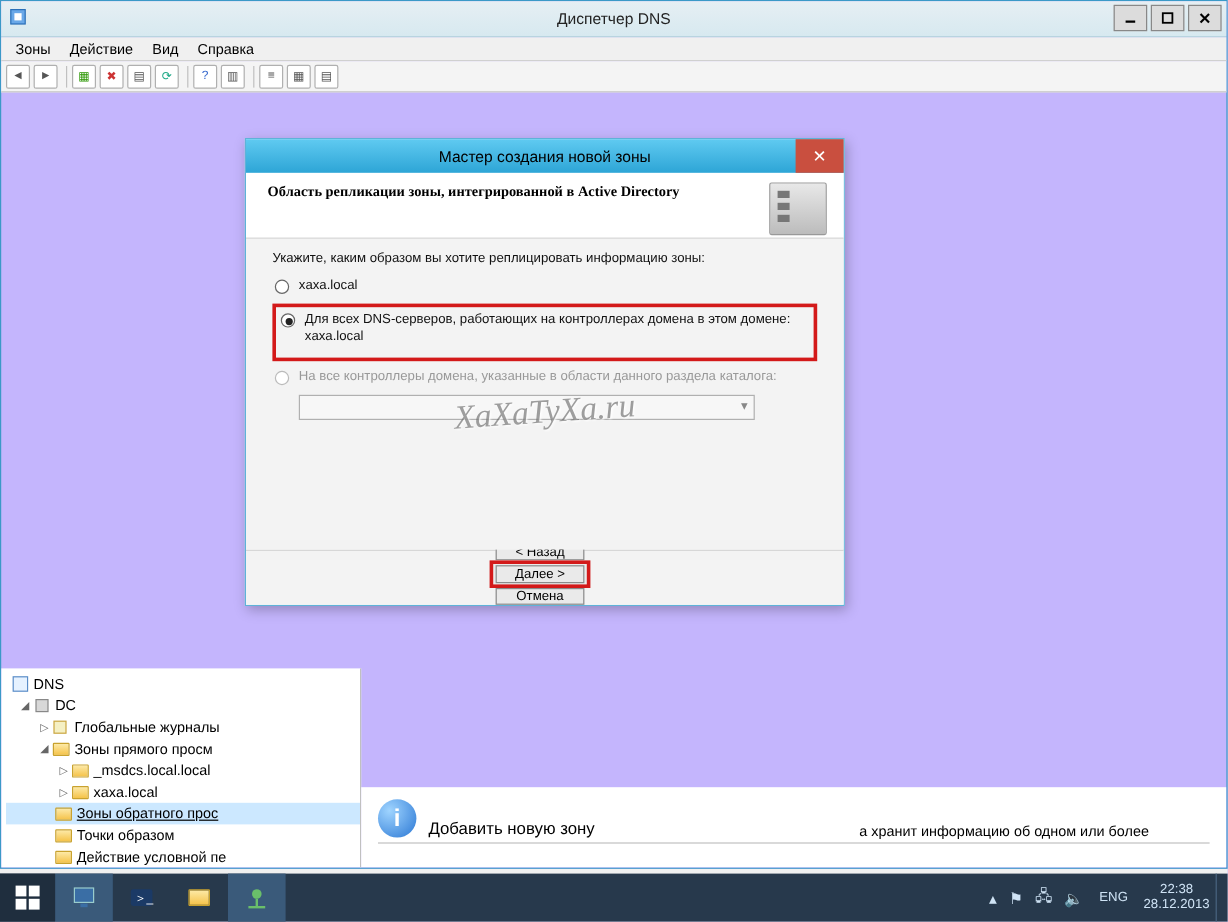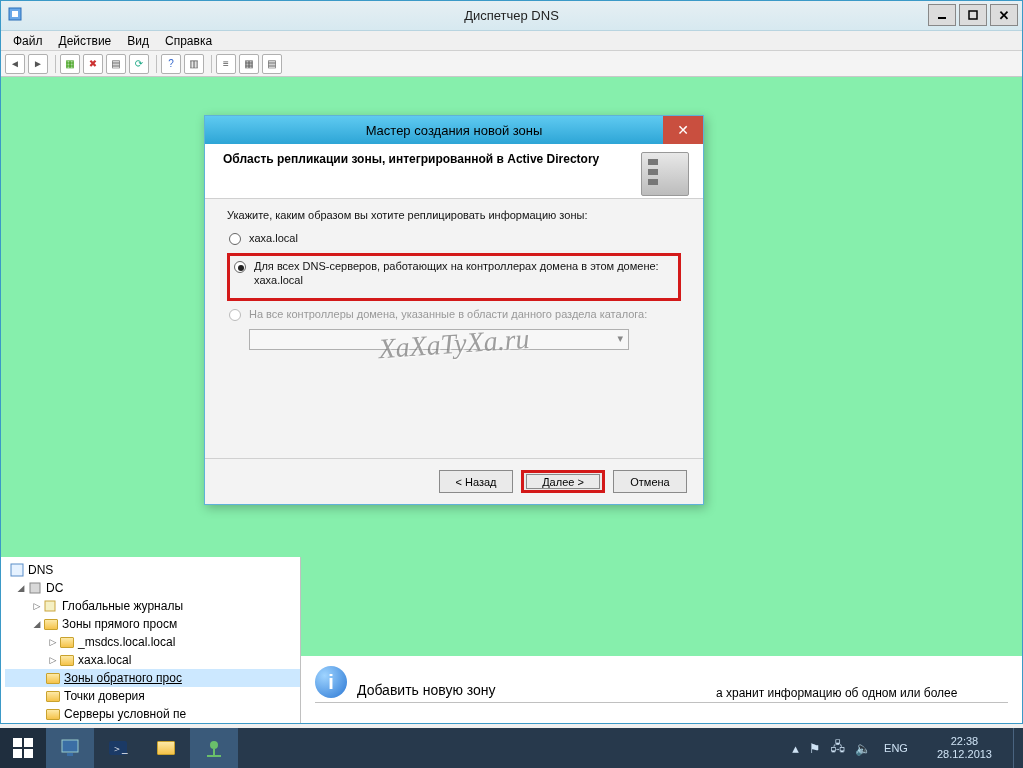--- a/index.html
+++ b/index.html
@@ -1,20 +1,20 @@
 <!DOCTYPE html>
 <html><head>
 <meta charset="utf-8">
 <style>
   * { box-sizing: border-box; }
   html, body { margin:0; padding:0; font-family: "Segoe UI", Tahoma, sans-serif; font-size:12px; }
   body { width:1023px; height:768px; background:#f0f0f0; overflow:hidden; position:relative; }
 
   
-  .main-win { position:absolute; left:0; top:0; width:1023px; height:724px; background:#86efac; border:1px solid #3b99c7; display:flex; flex-direction:column; }
+  .main-win { position:absolute; left:0; top:0; width:1023px; height:724px; background:#c4b5fd; border:1px solid #3b99c7; display:flex; flex-direction:column; }
   .titlebar-main { height:30px; background:linear-gradient(#e6eff3,#d7e9f0); border-bottom:1px solid #b8d4e0; display:flex; align-items:center; position:relative; }
   .titlebar-main .app-icon { margin:0 6px; }
   .titlebar-main .title-txt { position:absolute; left:50%; transform:translateX(-50%); font-size:13px; color:#222; }
   .winbtns { position:absolute; right:4px; top:3px; display:flex; }
   .winbtn { width:28px; height:22px; border:1px solid #888; background:#dcdcdc; margin-left:3px; display:flex; align-items:center; justify-content:center; font-size:13px; cursor:default; }
   .winbtn.close { font-weight:bold; }
 
   .menubar { height:20px; background:#f0f0f0; border-bottom:1px solid #d0d0d0; display:flex; align-items:center; padding-left:4px; }
   .menubar span { padding:0 8px; cursor:default; }
 
@@ -35,57 +35,57 @@
   .info-icon { width:32px; height:32px; border-radius:50%; background:radial-gradient(circle at 30% 30%, #9fd4ff, #2a77d4); color:#fff; font-weight:bold; font-size:20px; display:flex; align-items:center; justify-content:center; margin-right:10px; }
   .content-heading .h-text { font-size:14px; }
   .content-divider { border-bottom:1px solid #c0c0c0; margin:2px 0 10px 0; }
 
   
   .wizard { position:absolute; left:204px; top:115px; width:500px; height:390px; background:#fff; border:1px solid #5fb2d8; box-shadow:2px 3px 10px rgba(0,0,0,0.25); display:flex; flex-direction:column; z-index:10; }
   .wizard .wz-title { height:28px; background:linear-gradient(#5fcaf1,#2da5d6); display:flex; align-items:center; justify-content:center; color:#000; position:relative; }
   .wizard .wz-title .txt { font-size:13px; }
   .wizard .wz-title .xbtn { position:absolute; right:0; top:0; width:40px; height:28px; background:#c94f3f; color:#fff; display:flex; align-items:center; justify-content:center; font-size:14px; }
   .wz-header { padding:8px 14px 2px 18px; background:#fff; display:flex; border-bottom:1px solid #d0d0d0; }
-  .wz-header .hdr-txt { flex:1; }
+  .wz-header .hdr-txt { flex:1;font-family:Liberation Serif, serif; }
   .wz-header .hdr-title { font-weight:bold; font-size:12px; margin-bottom:2px; }
   .wz-header .hdr-sub { font-size:11px; color:#333; padding-left:12px; padding-right:6px; }
   .server-ic { width:48px; height:44px; background:linear-gradient(#e8e8e8,#bcbcbc); border:1px solid #999; border-radius:2px; margin-left:6px; position:relative; }
   .server-ic::before { content:""; position:absolute; left:6px; top:6px; width:10px; height:6px; background:#777; box-shadow:0 10px 0 #777, 0 20px 0 #777; }
 
   .wz-body { flex:1; background:#f3f3f3; padding:10px 22px; font-size:11px; color:#111; position:relative; }
   .wz-body .prompt { margin-bottom:10px; }
   .radio-opt { display:flex; align-items:flex-start; margin-bottom:8px; }
   .radio-opt .r-circle { width:12px; height:12px; border:1px solid #666; border-radius:50%; margin:2px 8px 0 2px; flex-shrink:0; background:#fff; position:relative; }
   .radio-opt.selected .r-circle::after { content:""; position:absolute; left:3px; top:3px; width:6px; height:6px; background:#222; border-radius:50%; }
   .radio-opt .r-label { flex:1; line-height:14px; }
   .radio-opt .dom { display:block; }
   .radio-opt.disabled { color:#999; }
   .radio-opt.disabled .r-circle { border-color:#bbb; }
   .highlight-box { border:3px solid #d31919; padding:3px 2px; margin-bottom:6px; }
   .dd-box { margin:4px 0 0 22px; width:380px; height:21px; border:1px solid #b0b0b0; background:#f7f7f7; position:relative; }
   .dd-box::after { content:"▾"; position:absolute; right:5px; top:2px; color:#888; font-size:11px; }
 
   .watermark { position:absolute; left:50%; top:56%; transform:translate(-50%,-50%) rotate(-4deg); font-style:italic; font-family: Georgia, serif; font-size:28px; color:rgba(80,80,80,0.55); text-shadow:1px 1px 2px #fff; pointer-events:none; white-space:nowrap; }
 
-  .wz-btns { height:46px; background:#f3f3f3; border-top:1px solid #d0d0d0; display:flex; align-items:center; justify-content:flex-end; padding-right:16px; }
+  .wz-btns { height:46px; background:#f3f3f3; border-top:1px solid #d0d0d0; display:flex; align-items:center; justify-content:flex-end; padding-right:16px;flex-direction:column; }
   .wz-btn { min-width:74px; height:23px; background:#eaeaea; border:1px solid #8a8a8a; margin-left:8px; font-size:11px; cursor:default; display:flex; align-items:center; justify-content:center; }
   .wz-btn.next-wrap { border:3px solid #d31919; padding:2px; margin-left:8px; }
   .wz-btn.next-wrap .inner { min-width:74px; height:15px; background:#eaeaea; border:1px solid #8a8a8a; display:flex; align-items:center; justify-content:center; }
 
   
   .taskbar { position:absolute; left:0; bottom:0; width:1023px; height:40px; background:#27394c; display:flex; align-items:center; }
   .taskbar .start { width:46px; height:40px; background:#1f2e3e; display:flex; align-items:center; justify-content:center; }
   .start-logo { width:20px; height:20px; display:grid; grid-template-columns:1fr 1fr; grid-template-rows:1fr 1fr; gap:2px; }
   .start-logo span { background:#fff; }
   .tb-item { width:48px; height:40px; display:flex; align-items:center; justify-content:center; color:#cfe3f5; font-size:18px; }
   .tb-item.active { background:#3a5a7a; }
   .tray { position:absolute; right:0; top:0; height:40px; display:flex; align-items:center; color:#cfe3f5; font-size:11px; }
   .tray .tic { margin:0 5px; font-size:13px; }
   .tray .lang { margin:0 8px; }
-  .tray .clock { text-align:center; line-height:13px; margin:0 21px; }
+  .tray .clock { text-align:center; line-height:13px; margin:0 5px; }
   .tray .show-dt { width:10px; height:40px; border-left:1px solid #4a6480; }
 </style>
 </head>
 <body>
 
 <div class="main-win">
   <div class="titlebar-main">
     <span class="app-icon">
       <svg width="16" height="16">
           <rect x="2" y="2" width="12" height="12" fill="#6aa8e8" stroke="#2a6fb8"></rect>
@@ -102,21 +102,21 @@
       <div class="winbtn">
           <svg width="12" height="12">
             <rect x="2" y="2" width="8" height="8" fill="none" stroke="#000" stroke-width="1.5"></rect>
           </svg>
         </div>
       <div class="winbtn close">✕</div>
     </div>
   </div>
 
   <div class="menubar">
-    <span>Файл</span>
+    <span>Зоны</span>
     <span>Действие</span>
     <span>Вид</span>
     <span>Справка</span>
   </div>
 
   <div class="toolbar">
     <div class="tb-btn">◄</div>
     <div class="tb-btn">►</div>
     <div class="tb-sep"></div>
     <div class="tb-btn" style="color:#2a9600">▦</div>
@@ -186,28 +186,28 @@
         <span class="ic">
             <span class="folder-ic"></span>
           </span>
         <span>Зоны обратного прос</span>
       </div>
       <div class="tree-row" style="padding-left:28px">
         <span class="exp" style="visibility:hidden">▷</span>
         <span class="ic">
             <span class="folder-ic"></span>
           </span>
-        <span>Точки доверия</span>
+        <span>Точки образом</span>
       </div>
       <div class="tree-row" style="padding-left:28px">
         <span class="exp" style="visibility:hidden">▷</span>
         <span class="ic">
             <span class="folder-ic"></span>
           </span>
-        <span>Серверы условной пе</span>
+        <span>Действие условной пе</span>
       </div>
     </div>
 
     <div class="content-pane">
       <div class="content-heading">
         <div class="info-icon">i</div>
         <div class="h-text">Добавить новую зону</div>
       </div>
       <div class="content-divider"></div>
       <div style="position:absolute; left:415px; top:30px;">а хранит информацию об одном или более</div>

